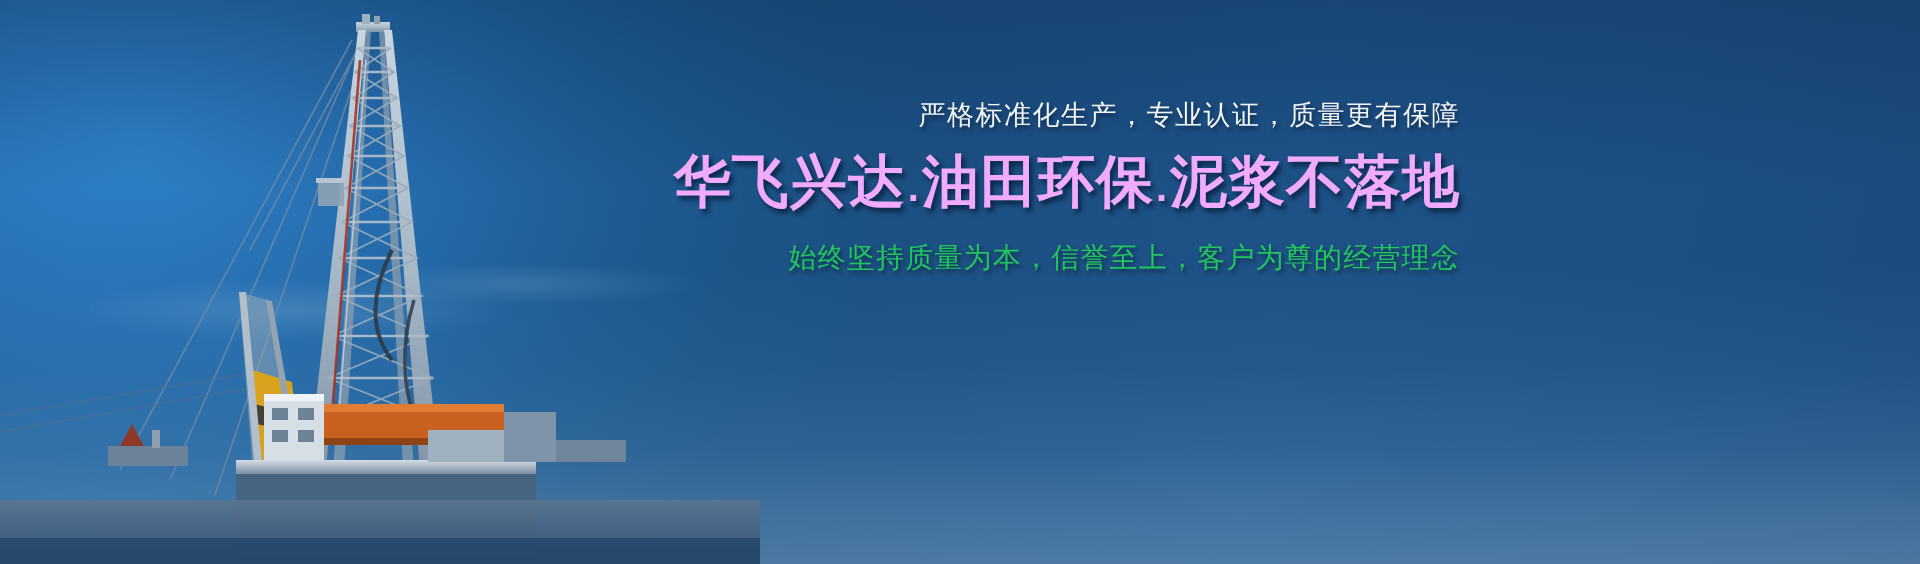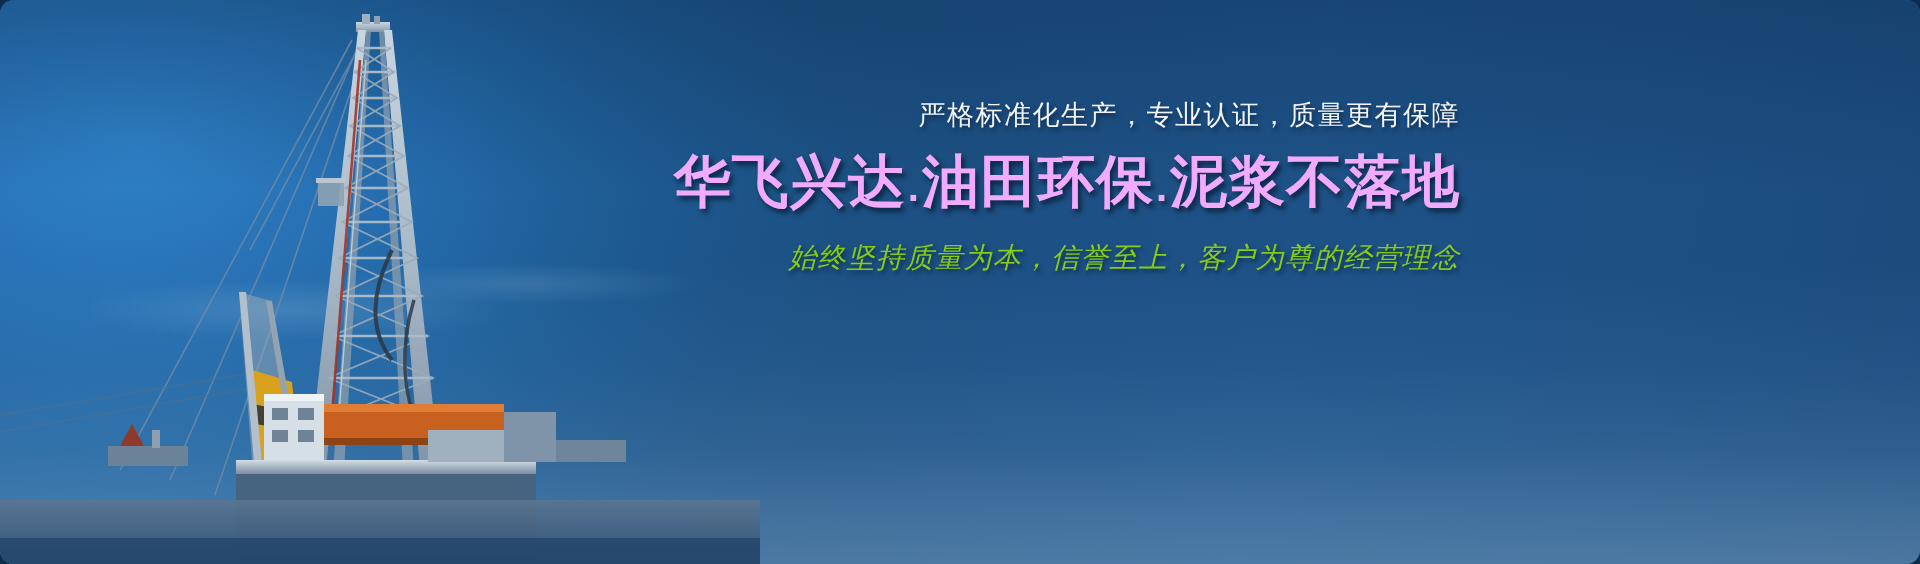--- a/index.html
+++ b/index.html
@@ -10,21 +10,20 @@
   body {
     font-family: "Liberation Sans", "DejaVu Sans", sans-serif;
   }
 
   .banner {
     position: relative;
     width: 1920px;
     height: 564px;
     overflow: hidden;
     background: #1b4f82;
-    border-radius: 14px;
   }
 
   
   .sky {
     position: absolute;
     inset: 0;
     background:
       radial-gradient(ellipse 1100px 760px at 140px 150px,
           #2f83c9 0%, #2a76bb 16%, #236aa9 32%, #1f5f99 48%, #1d5589 64%, #1d4f80 80%, #1d4d7c 100%);
   }
@@ -113,24 +112,23 @@
     font-size: 40px;
     padding: 0 2px;
     vertical-align: baseline;
   }
   .tagline-bottom {
     margin-top: 16px;
     font-size: 28px;
     line-height: 40px;
     letter-spacing: 1.2px;
     font-weight: 400;
-    color: #84cc16;
+    color: #22c55e;
     text-shadow: 2px 3px 4px rgba(7,28,52,0.70);
     white-space: nowrap;
-    font-style: italic;
   }
 </style>
 </head>
 <body>
 
 <div class="banner">
 
   <div class="sky"></div>
   <div class="sky-right"></div>
   <div class="cloud-band"></div>

